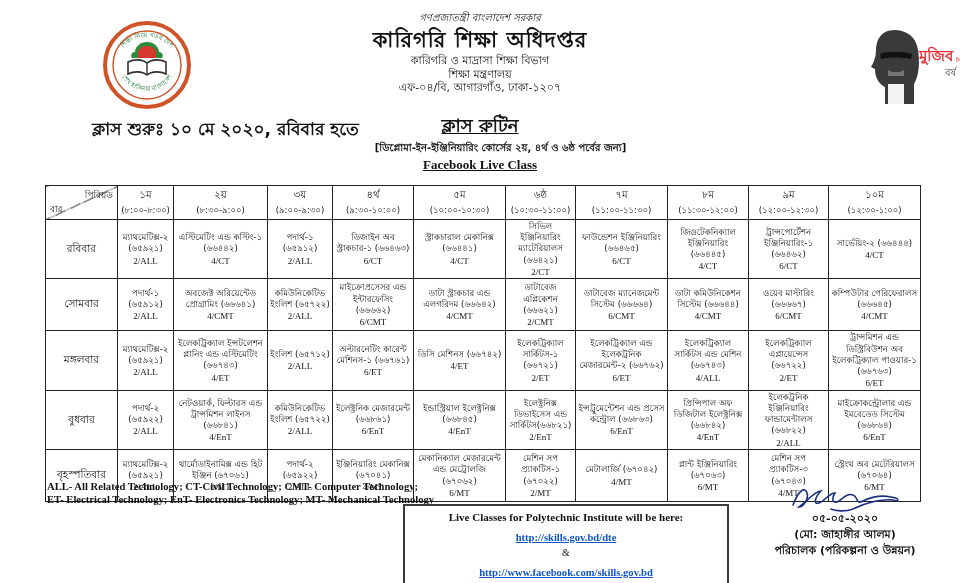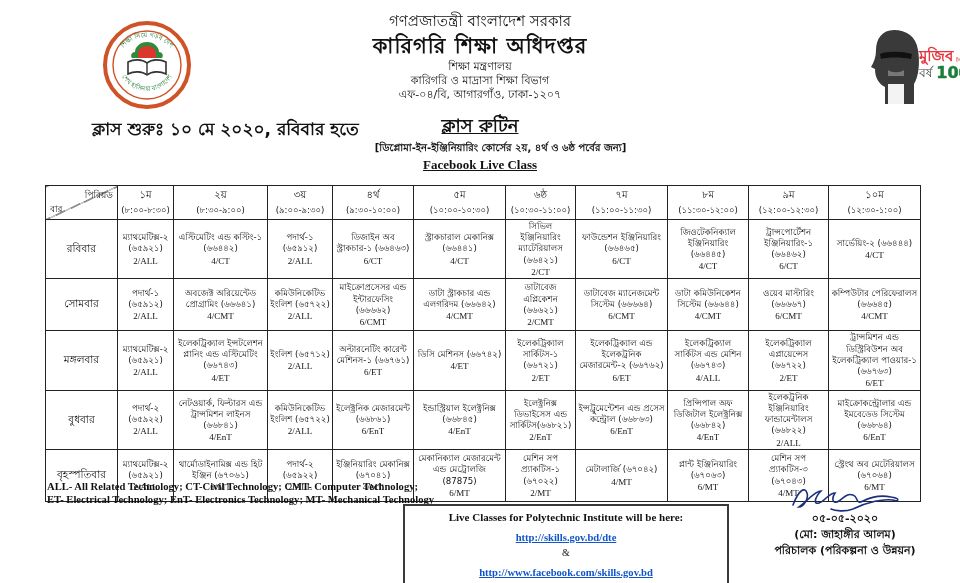--- a/index.html
+++ b/index.html
@@ -3,40 +3,40 @@
 <meta charset="utf-8">
 <style>
   html,body{margin:0;padding:0;}
   body{
     width:960px;height:583px;position:relative;background:#fff;
     font-family:"DejaVu Sans",sans-serif;color:#111;overflow:hidden;
   }
   .serif{font-family:"Liberation Serif",serif;}
   
   .hdr-center{position:absolute;top:12px;left:0;right:0;text-align:center;line-height:1.25;}
-  .hdr-govt{font-size:15px;}
+  .hdr-govt{font-size:10px;font-style:italic;}
   .hdr-org{font-size:21px;font-weight:bold;letter-spacing:1px;margin:2px 0 1px;}
   .hdr-sub{font-size:11px;}
   .routine-title{position:absolute;top:112px;left:0;right:0;text-align:center;
     font-size:18px;font-weight:bold;text-decoration:underline;}
   .class-start{position:absolute;top:116px;left:92px;font-size:17px;font-weight:bold;}
   .course-scope{position:absolute;top:140px;left:0;right:0;text-align:center;
     font-size:10px;font-weight:bold;padding-left:41px;}
   .fb-live{position:absolute;top:157px;left:0;right:0;text-align:center;
     font-size:13px;font-weight:bold;text-decoration:underline;}
   
   .seal{position:absolute;top:20px;left:102px;width:90px;height:90px;}
   .mujib{position:absolute;top:24px;left:863px;width:122px;height:82px;display:flex;align-items:center;}
   .mujib svg{width:62px;height:78px;flex:0 0 auto;}
   .mujib-txt{margin-left:-6px;line-height:1;}
   .mujib-row1{display:flex;align-items:flex-end;}
   .mujib-bn{color:#e8343c;font-weight:bold;font-size:15px;}
   .mujib-en{color:#f0958f;font-size:7px;font-weight:bold;margin-left:2px;}
   .mujib-row2{display:flex;align-items:center;margin-top:1px;}
-  .mujib-borsho{color:#444;font-size:12px;margin-right:4px;}
+  .mujib-borsho{color:#444;font-size:10px;margin-right:4px;padding-left:26px;}
   .mujib-100{color:#15803d;font-weight:bold;font-size:16px;-webkit-text-stroke:.5px #2e7d32;}
   
   table.routine{position:absolute;left:45px;top:185px;width:875px;border-collapse:collapse;table-layout:fixed;}
   table.routine th,table.routine td{border:1px solid #222;vertical-align:middle;text-align:center;padding:1px 2px;}
   thead th{height:31px;font-weight:normal;}
   .p-label{font-size:10px;}
   .p-time{font-size:8.5px;}
   tbody tr{height:52px;}
   th.day{font-size:10.5px;font-weight:normal;}
   .c-title{font-size:8.6px;line-height:1.3;}
@@ -74,22 +74,22 @@
   </text>
   <path d="M45 22 C38 22 33 27 33 32 C30 32 28 35 30 38 L60 38 C62 35 60 32 57 32 C57 27 52 22 45 22 Z" fill="#2e8b3a"></path>
   <path d="M36 33 C36 29 40 26 45 26 C50 26 54 29 54 33 L54 38 L36 38 Z" fill="#d8382e"></path>
   <path d="M26 42 C32 39 40 39 45 43 C50 39 58 39 64 42 L64 54 C58 51 50 51 45 55 C40 51 32 51 26 54 Z" fill="#fff" stroke="#333" stroke-width="1.6"></path>
   <line x1="45" y1="43" x2="45" y2="55" stroke="#333" stroke-width="1.4"></line>
 </svg>
 
 <div class="hdr-center">
   <div class="hdr-govt">গণপ্রজাতন্ত্রী বাংলাদেশ সরকার</div>
   <div class="hdr-org">কারিগরি শিক্ষা অধিদপ্তর</div>
+  <div class="hdr-sub">কারিগরি ও মাদ্রাসা শিক্ষা বিভাগ</div>
   <div class="hdr-sub">শিক্ষা মন্ত্রণালয়</div>
-  <div class="hdr-sub">কারিগরি ও মাদ্রাসা শিক্ষা বিভাগ</div>
   <div class="hdr-sub">এফ-০৪/বি, আগারগাঁও, ঢাকা-১২০৭</div>
 </div>
 
 <div class="mujib">
   <svg viewBox="0 0 60 78">
     <path d="M30 4 C18 4 12 13 12 24 C12 31 10 36 7 41 L11 43 C11 52 15 58 21 61 L21 78 L50 78 L50 58 C55 50 56 36 54 24 C52 10 42 4 30 4 Z" fill="#3a3a3a"></path>
     <path d="M16 28 C22 25 38 25 48 28 L47 33 C38 31 23 31 17 33 Z" fill="#111"></path>
     <path d="M24 44 C28 47 36 47 40 44 L40 50 L24 50 Z" fill="#777"></path>
     <path d="M24 58 L40 58 L40 78 L24 78 Z" fill="#f3f3f3"></path>
   </svg>
@@ -357,21 +357,21 @@
         </td>
         <td>
           <div class="c-title">পদার্থ-২ (৬৫৯২২)</div>
           <div class="c-group">2/ALL</div>
         </td>
         <td>
           <div class="c-title">ইঞ্জিনিয়ারিং মেকানিক্স (৬৭০৪১)</div>
           <div class="c-group">4/MT</div>
         </td>
         <td>
-          <div class="c-title">মেকানিক্যাল মেজারমেন্ট এন্ড মেট্রোলজি (87875)</div>
+          <div class="c-title">মেকানিক্যাল মেজারমেন্ট এন্ড মেট্রোলজি (৬৭০৬২)</div>
           <div class="c-group">6/MT</div>
         </td>
         <td>
           <div class="c-title">মেশিন সপ প্র্যাকটিস-১ (৬৭০২২)</div>
           <div class="c-group">2/MT</div>
         </td>
         <td>
           <div class="c-title">মেটালার্জি (৬৭০৪২)</div>
           <div class="c-group">4/MT</div>
         </td>

